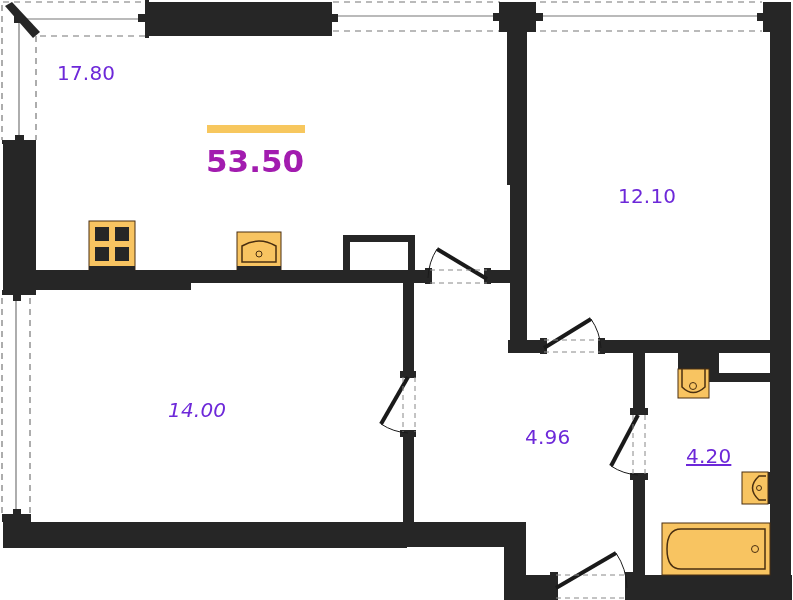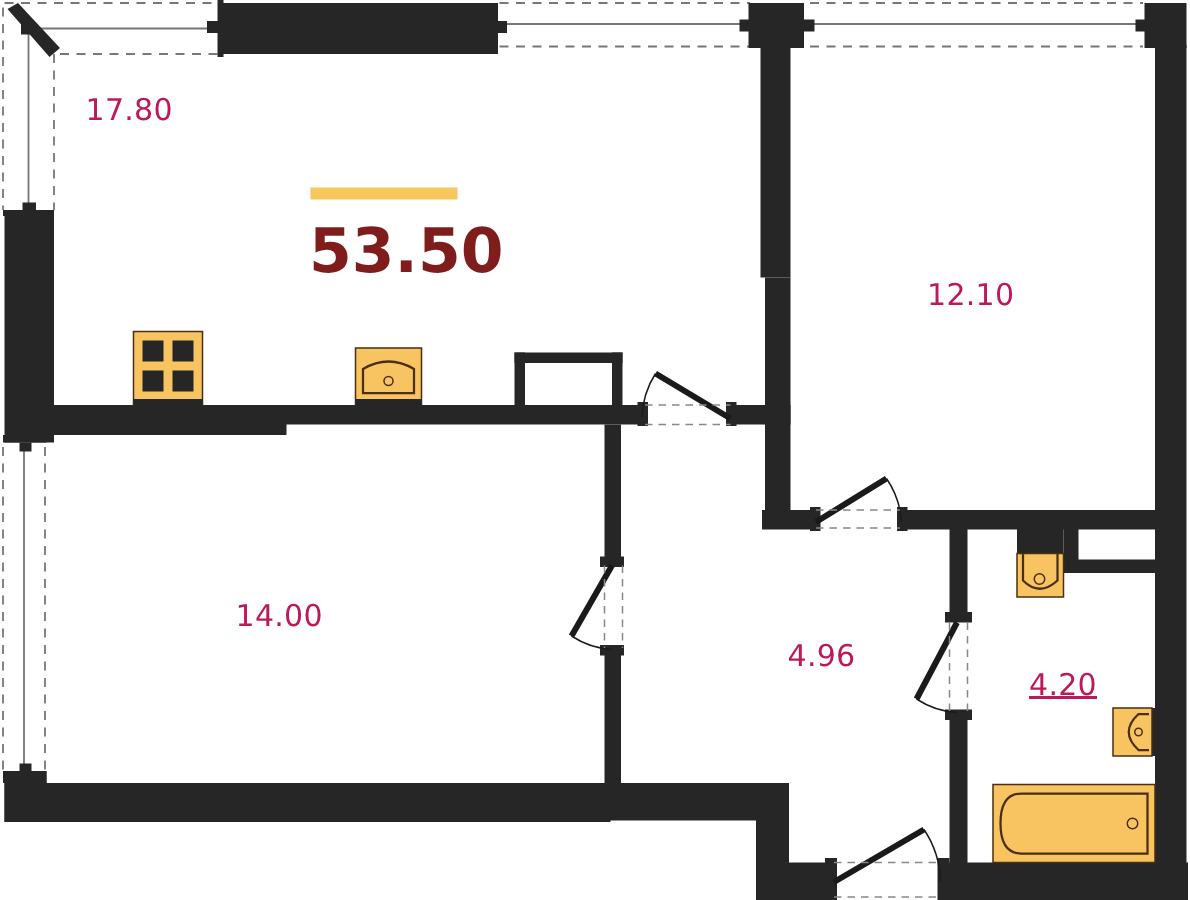--- a/index.html
+++ b/index.html
@@ -1,19 +1,19 @@
 <!DOCTYPE html>
 <html><head>
 <meta charset="utf-8">
 <style>
   html, body { margin: 0; padding: 0; background: #ffffff; }
   body { width: 793px; height: 600px; overflow: hidden; position: relative; font-family: "Liberation Sans", "DejaVu Sans", sans-serif; }
   #plan { position: absolute; left: 0; top: 0; }
-  .area-label { position: absolute; font-family: "DejaVu Sans", "Liberation Sans", sans-serif; font-size: 20px; color: #be185d; letter-spacing: 0.2px; }
-  .total-label { position: absolute; font-family: "DejaVu Sans", "Liberation Sans", sans-serif; font-size: 41px; font-weight: bold; color: #7f1d1d; }
+  .area-label { position: absolute; font-family: "DejaVu Sans", "Liberation Sans", sans-serif; font-size: 20px; color: #6d28d9; letter-spacing: 0.2px; }
+  .total-label { position: absolute; font-family: "DejaVu Sans", "Liberation Sans", sans-serif; font-size: 31px; font-weight: bold; color: #a21caf; }
   .total-bar { position: absolute; height: 8px; }
 </style>
 </head>
 <body>
 
 <svg id="plan" width="793" height="600" viewBox="0 0 793 600" xmlns="http://www.w3.org/2000/svg">
   <g stroke="#777" stroke-width="1.2" fill="none">
 
     <line x1="20" y1="19" x2="143" y2="19"></line>
     <line x1="3" y1="2" x2="148" y2="2" stroke-dasharray="6,5"></line>
@@ -168,15 +168,15 @@
     <path d="M765 529 L681 529 Q667 529 667 549 Q667 569 681 569 L765 569 Z" fill="none" stroke="#4a2f10" stroke-width="1.5"></path>
     <circle cx="755" cy="549" r="3.5" fill="none" stroke="#4a2f10" stroke-width="1"></circle>
   </g>
 </svg>
 
 <div class="total-bar" style="left:207px; top:125px; width:98px; background:#F7C75E;"></div>
 <div class="total-label" style="left:206px; top:143px;">53.50</div>
 
 <div class="area-label" style="left:57px; top:61px;">17.80</div>
 <div class="area-label" style="left:618px; top:184px;">12.10</div>
-<div class="area-label" style="left:157px; top:398px;">14.00</div>
+<div class="area-label" style="left:168px; top:398px;font-style:italic;">14.00</div>
 <div class="area-label" style="left:525px; top:425px;">4.96</div>
 <div class="area-label" style="left:686px; top:444px;text-decoration:underline;">4.20</div>
 
 </body></html>

